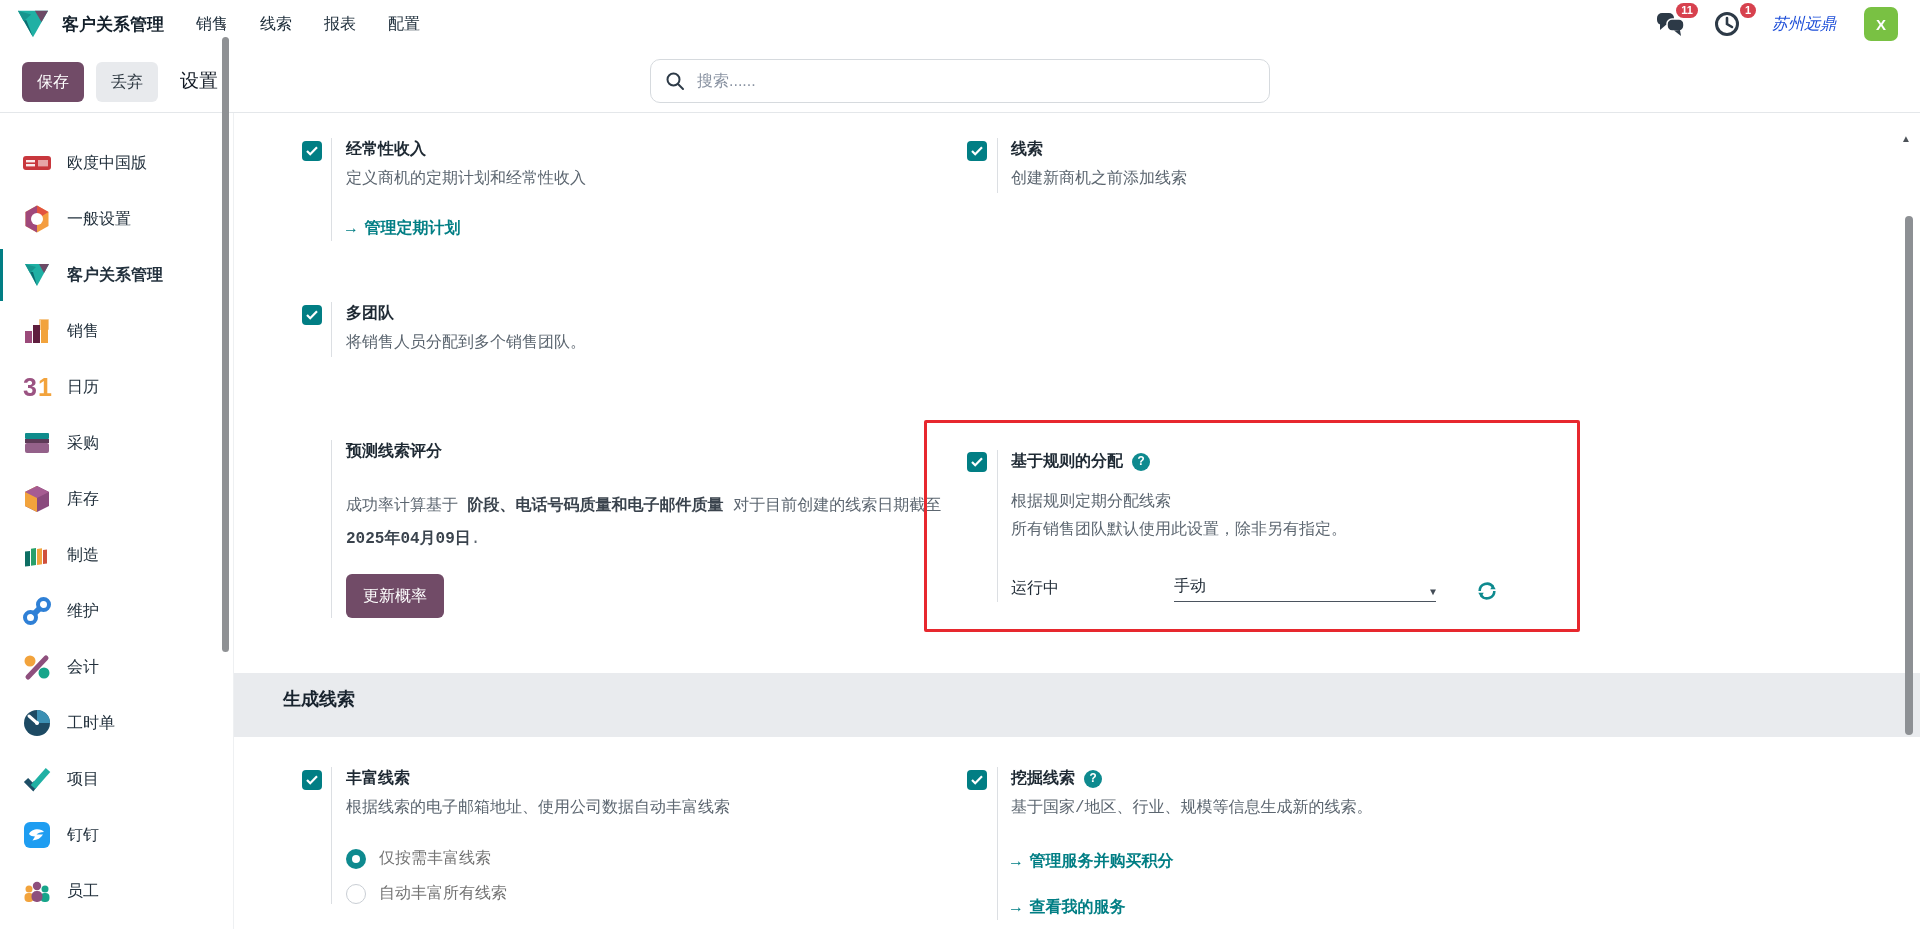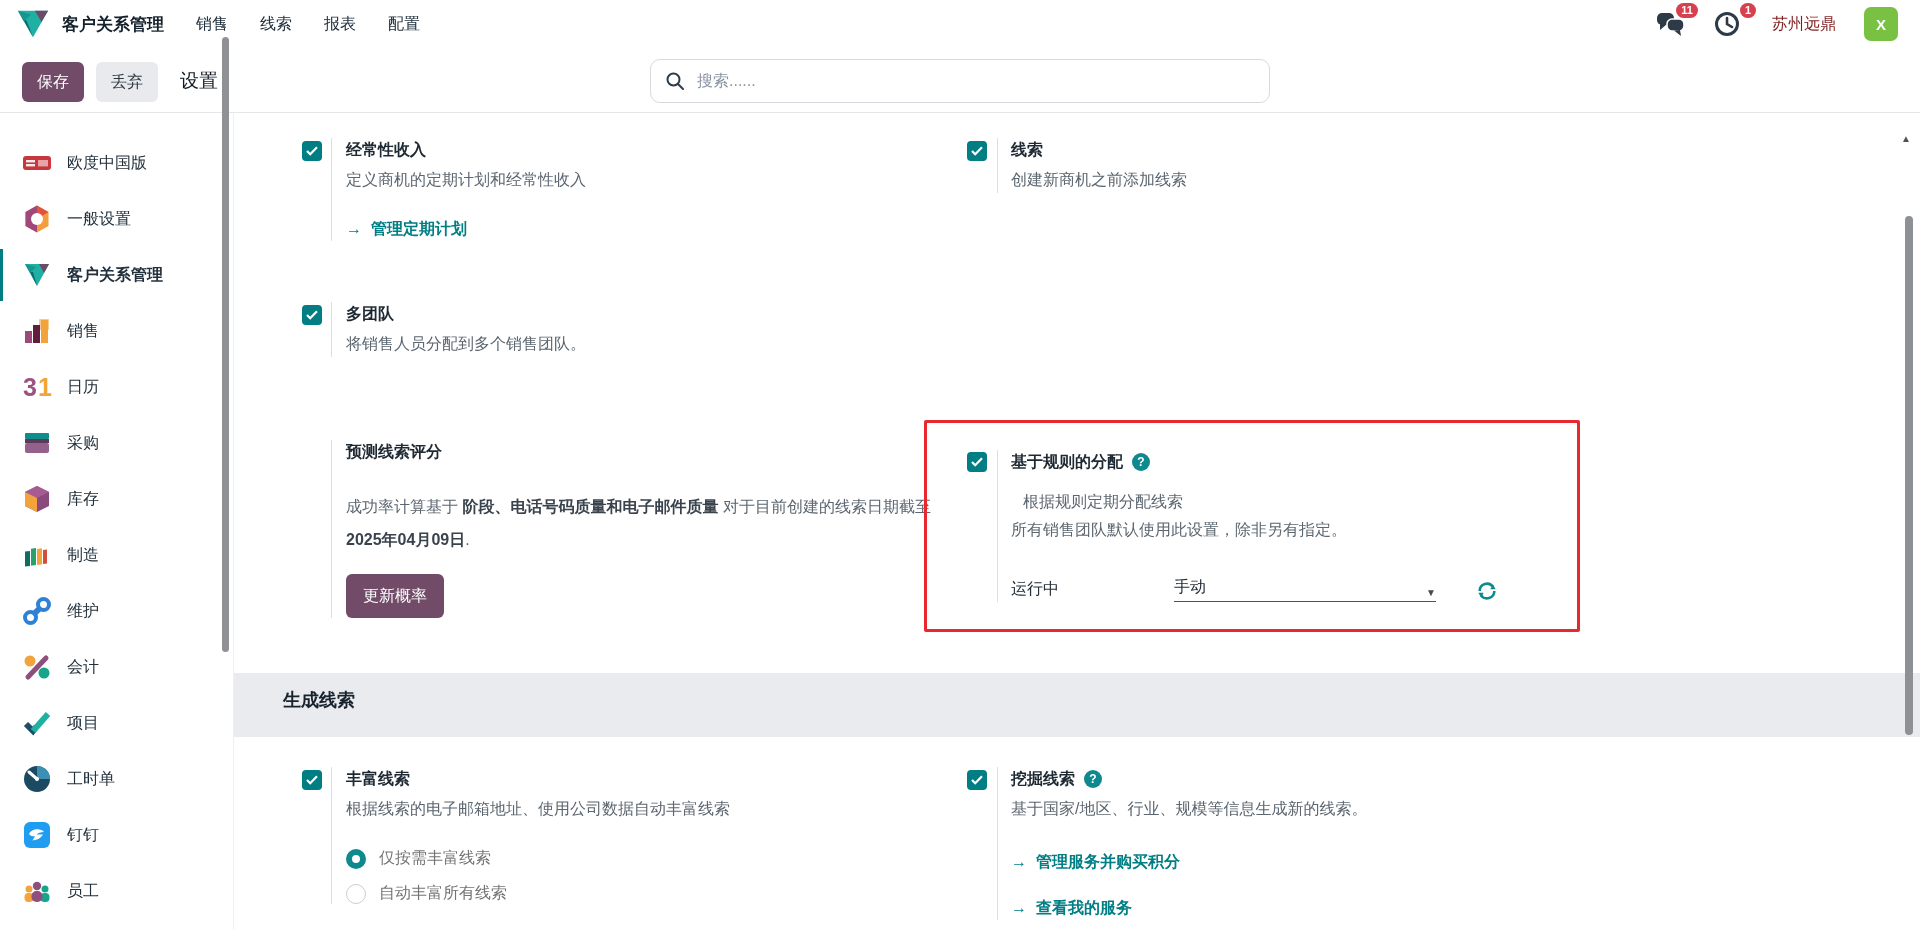--- a/index.html
+++ b/index.html
@@ -11,21 +11,21 @@
   
   .topbar { position:absolute; top:0; left:0; right:0; height:48px; display:flex; align-items:center; padding:0 22px 0 14px; background:#fff; }
   .logo { width:38px; height:32px; flex:none; }
   .brand { font-weight:bold; font-size:17px; margin-left:10px; color:#14202b; }
   .topnav { display:flex; gap:32px; margin-left:32px; }
   .menu { font-size:16px; color:#20303d; cursor:pointer; }
   .top-right { margin-left:auto; display:flex; align-items:center; gap:28px; }
   .icon-wrap { position:relative; width:30px; height:26px; }
   .badge { position:absolute; top:-8px; right:-12px; background:#d7414e; color:#fff; font-size:11px; font-weight:bold;
            border-radius:10px; padding:2px 5px; min-width:9px; text-align:center; line-height:11px; }
-  .company { font-size:16px; color:#7f1d1d; }
+  .company { font-size:16px; color:#1d4ed8;font-style:italic; }
   .avatar { width:34px; height:34px; border-radius:7px; background:#79c143; color:#fff; display:flex; align-items:center; justify-content:center; font-size:15px; font-weight:bold; }
   
   .cpanel { position:absolute; top:48px; left:0; right:0; height:65px; border-bottom:1px solid #e4e7ea; background:#fff; }
   .btn { border:none; border-radius:6px; height:40px; padding:8px 15px; font-size:16px; cursor:pointer; font-family:inherit; }
   .btn-save { position:absolute; left:22px; top:14px; background:#714b67; color:#fff; }
   .btn-discard { position:absolute; left:96px; top:14px; background:#e8eaed; color:#2e3942; }
   .crumb { position:absolute; left:180px; top:20px; font-size:19px; color:#101823; }
   .search { position:absolute; left:650px; top:11px; width:620px; height:44px; border:1px solid #d6dade; border-radius:10px; background:#fff; display:flex; align-items:center; padding:0 14px; }
   .search input { border:none; outline:none; flex:1; font-size:16px; margin-left:10px; color:#374151; font-family:inherit; background:transparent; }
   .search input::placeholder { color:#8a93a2; }
@@ -34,21 +34,21 @@
   .side-item { height:56px; display:flex; align-items:center; padding-left:22px; gap:15px; font-size:16px; color:#22303c; cursor:pointer; position:relative; }
   .side-item.active { font-weight:bold; }
   .side-item.active::before { content:""; position:absolute; left:0; top:2px; bottom:2px; width:3px; background:#017e84; }
   .side-icon { width:30px; height:30px; flex:none; display:flex; }
   .sb-thumb { position:absolute; left:222px; top:37px; width:7px; height:615px; background:#8f9194; border-radius:4px; }
   .sb-arrow { position:absolute; left:219px; top:20px; font-size:9px; color:#5a5f66; }
   
   .main-thumb { position:absolute; left:1905px; top:216px; width:8px; height:519px; background:#8d9094; border-radius:4px; }
   .main-arrow { position:absolute; left:1901px; top:133px; font-size:10px; color:#4c5258; }
   
-  .main { position:absolute; left:234px; top:113px; right:0; bottom:0; overflow:hidden; background:#fff; }
+  .main { position:absolute; left:234px; top:113px; right:0; bottom:0; overflow:hidden; background:#fff;font-family:Liberation Mono, monospace; }
   .cb { position:absolute; width:20px; height:20px; background:#017e84; border-radius:4px; display:flex; align-items:center; justify-content:center; cursor:pointer; }
   .block { position:absolute; display:flex; flex-direction:column; align-items:flex-start; }
   .text-col { border-left:1px solid #dcdfe3; padding-left:14px; }
   .s-title { font-size:16px; font-weight:bold; color:#1e2933; line-height:24px; display:flex; align-items:center; gap:9px; }
   .s-desc { font-size:16px; color:#5c6670; line-height:27px; margin-top:4px; }
   .s-desc b { color:#3a434d; }
   .s-link { display:flex; align-items:center; gap:9px; font-size:16px; font-weight:bold; color:#017e84; line-height:24px; cursor:pointer; text-decoration:none; }
   .help { width:18px; height:18px; border-radius:50%; background:#0e8a8f; color:#fff; font-size:12px; font-weight:bold; display:inline-flex; align-items:center; justify-content:center; flex:none; }
   .btn-update { margin-top:18px; background:#714b67; color:#fff; border:none; border-radius:6px; height:44px; padding:0 17px; font-size:16px; cursor:pointer; font-family:inherit; }
   .red-box { position:absolute; left:690px; top:307px; width:656px; height:212px; border:3px solid #e7282e; border-radius:2px; pointer-events:none; }
@@ -224,36 +224,36 @@
             <circle cx="8" cy="9" r="5.5" fill="#f2a33c"></circle>
             <line x1="6" y1="25" x2="24" y2="6" stroke="#8e4f7d" stroke-width="5" stroke-linecap="round"></line>
             <circle cx="22" cy="21" r="5.5" fill="#16a58a"></circle>
           </svg>
       </span>
       <span>会计</span>
     </div>
     <div class="side-item">
       <span class="side-icon">
         <svg viewBox="0 0 30 30">
-            <polyline points="4,16 11,23 14,19" fill="none" stroke="#1d4e66" stroke-width="6"></polyline>
-            <polyline points="11,23 26,6" fill="none" stroke="#1fb0a4" stroke-width="6"></polyline>
-          </svg>
-      </span>
-      <span>项目</span>
-    </div>
-    <div class="side-item">
-      <span class="side-icon">
-        <svg viewBox="0 0 30 30">
             <circle cx="15" cy="15" r="13" fill="#1d4a63"></circle>
             <path d="M15 15 L15 2 A13 13 0 0 1 28 15 Z" fill="#3c90b4"></path>
             <line x1="15" y1="15" x2="7" y2="8" stroke="#fff" stroke-width="3" stroke-linecap="round"></line>
             <circle cx="15" cy="15" r="2" fill="#fff"></circle>
           </svg>
       </span>
       <span>工时单</span>
+    </div>
+    <div class="side-item">
+      <span class="side-icon">
+        <svg viewBox="0 0 30 30">
+            <polyline points="4,16 11,23 14,19" fill="none" stroke="#1d4e66" stroke-width="6"></polyline>
+            <polyline points="11,23 26,6" fill="none" stroke="#1fb0a4" stroke-width="6"></polyline>
+          </svg>
+      </span>
+      <span>项目</span>
     </div>
     <div class="side-item">
       <span class="side-icon">
         <svg viewBox="0 0 30 30">
             <rect x="2" y="2" width="26" height="26" rx="6" fill="#1e9df1"></rect>
             <path d="M7 14 C9 8.5 19 7.5 22 12 C18.5 12 16 13 14.5 14.5 L21 14.5 C19 18 15.5 20 10.5 20.5 L13 16.5 C10.5 16.5 8.5 15.8 7 14 Z" fill="#fff"></path>
           </svg>
       </span>
       <span>钉钉</span>
     </div>
@@ -321,21 +321,21 @@
     <div class="cb" style="left:733px; top:339px;">
       <svg viewBox="0 0 12 10" width="12" height="10">
           <path d="M1 5l3.2 3.2L11 1.2" stroke="#fff" stroke-width="2.2" fill="none"></path>
         </svg>
     </div>
     <div class="block text-col" style="left:763px; top:337px; padding-left:13px;">
       <div class="s-title">
         <span>基于规则的分配</span>
         <span class="help">?</span>
       </div>
-      <div class="s-desc" style="margin-top:14px; line-height:28px;margin-left:12px;">根据规则定期分配线索</div>
+      <div class="s-desc" style="margin-top:14px; line-height:28px;">根据规则定期分配线索</div>
       <div class="s-desc" style="margin-top:0; line-height:28px;">所有销售团队默认使用此设置，除非另有指定。</div>
       <div class="field-row">
         <span class="field-label">运行中</span>
         <div class="dd">
           <span class="val">手动</span>
           <span class="caret">▼</span>
         </div>
         <span class="refresh">
           <svg viewBox="0 0 24 24" width="22" height="22">
             <path d="M20 12a8 8 0 0 1-14.6 4.5" fill="none" stroke="#0e8a8f" stroke-width="2.8"></path>

